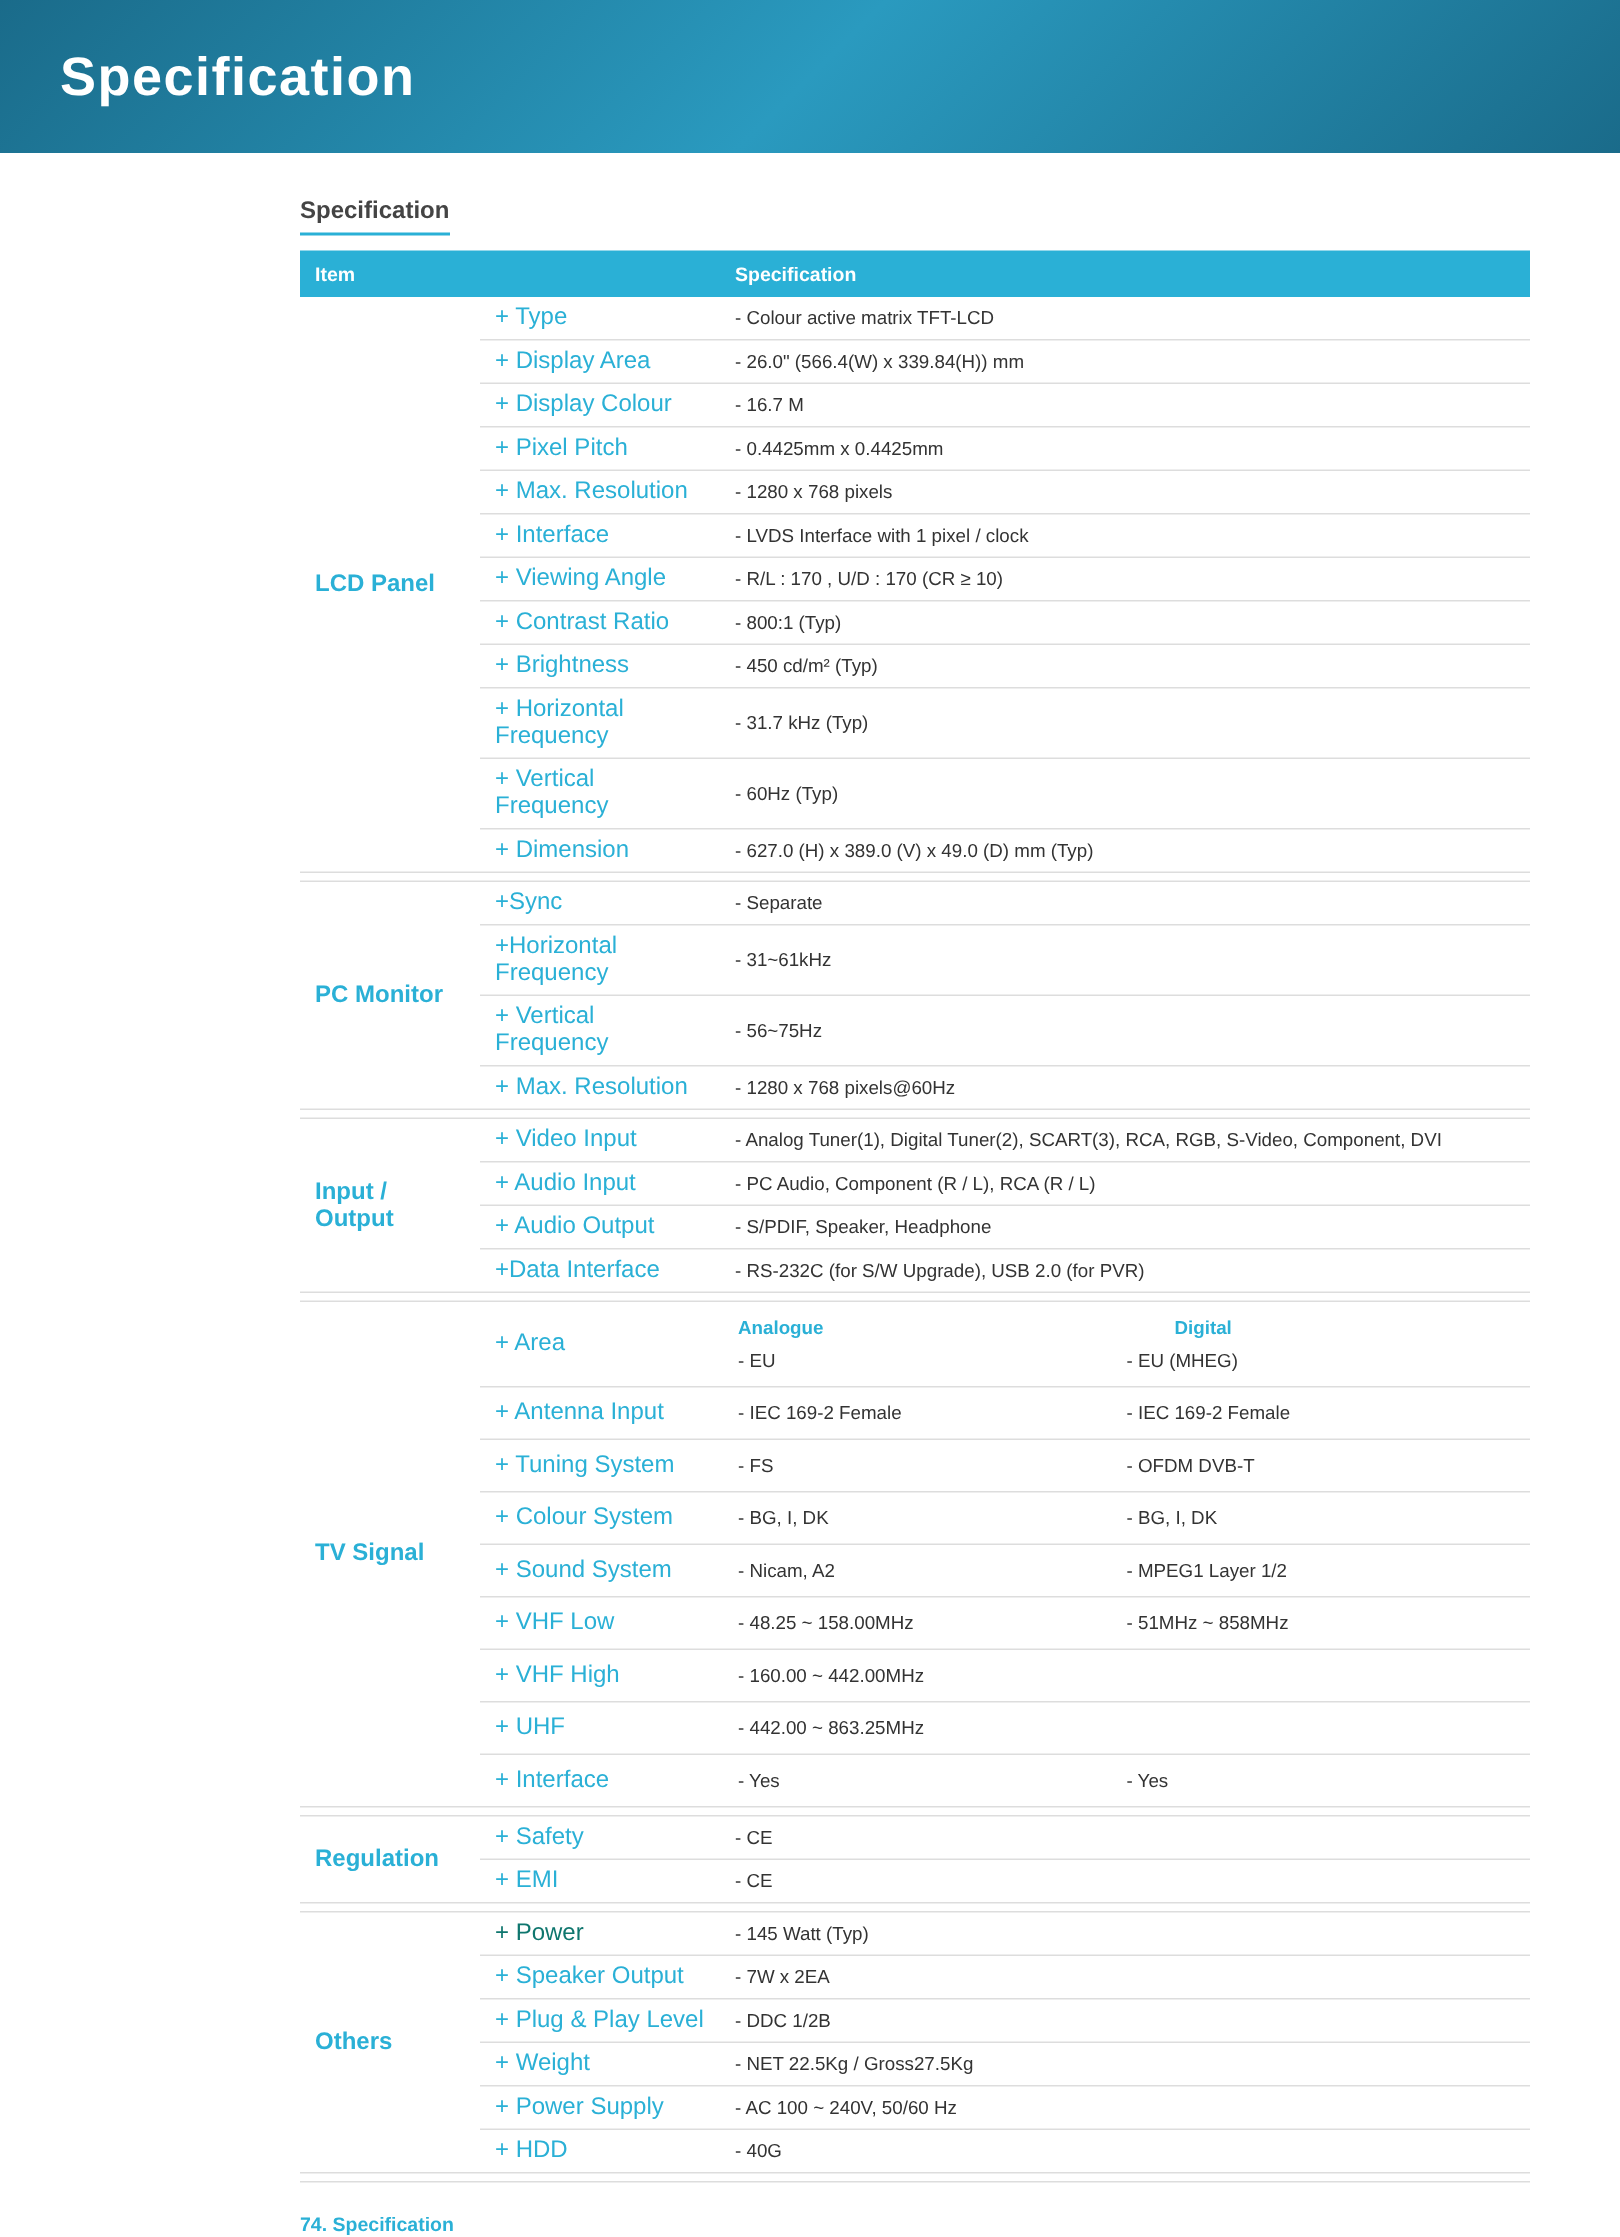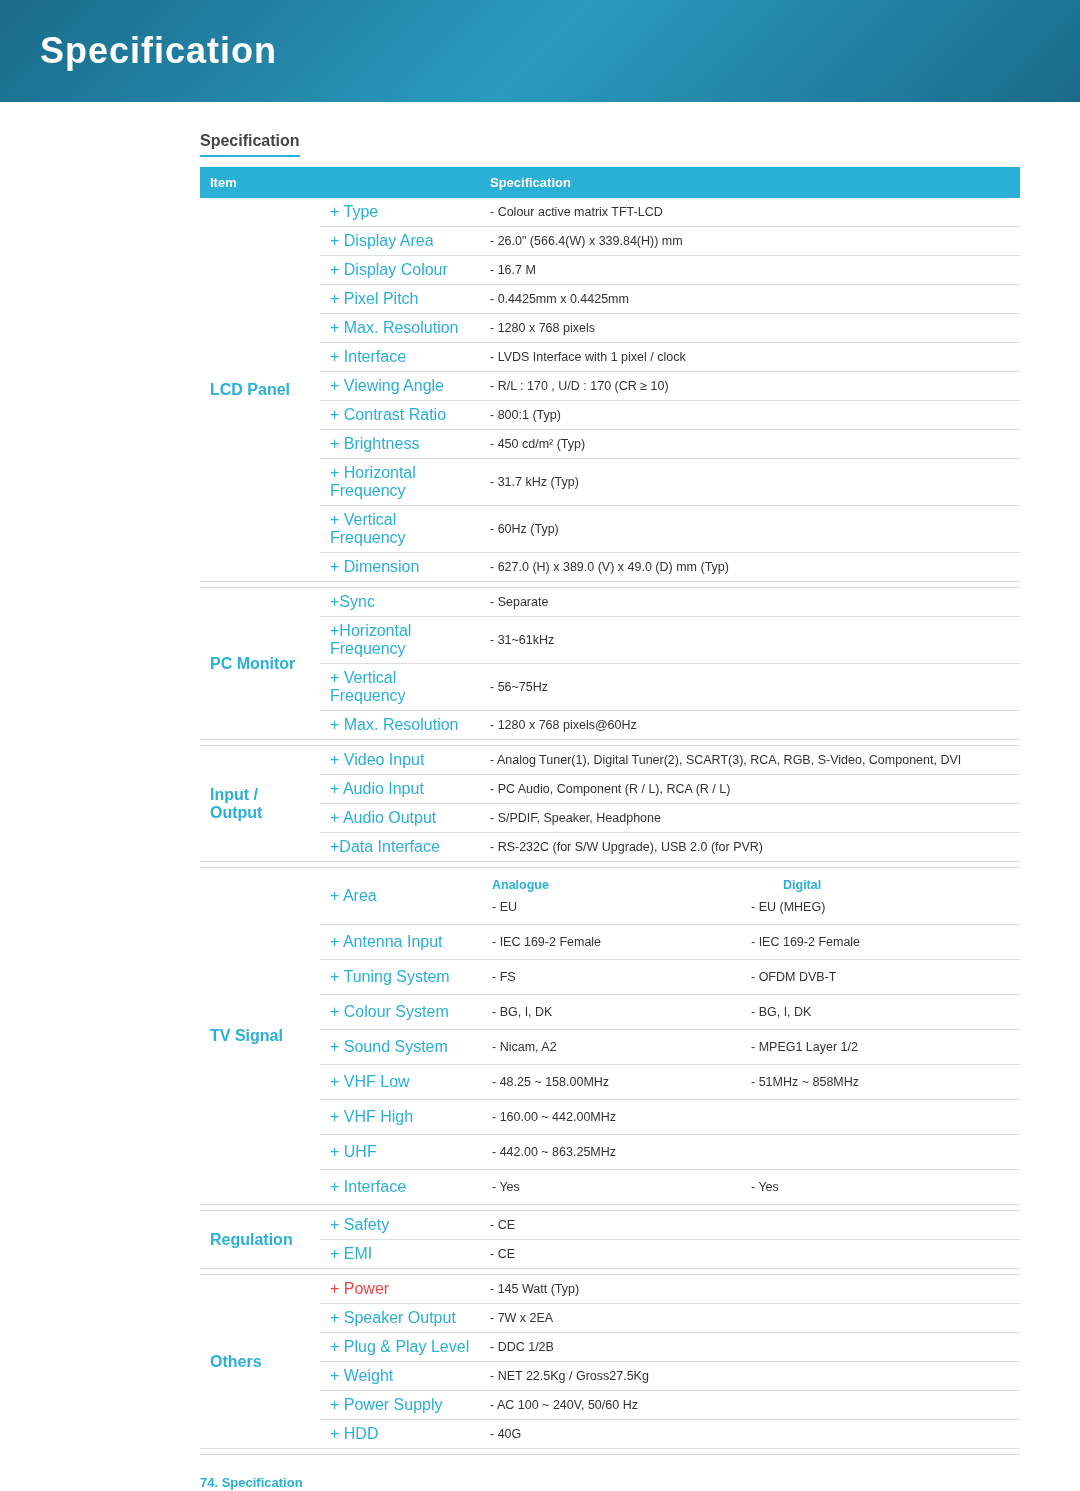--- a/index.html
+++ b/index.html
@@ -361,21 +361,21 @@
         </tr>
         <tr>
           <td class="sub-item-cell"><span style="color:#2ab0d6">+ EMI</span></td>
           <td class="spec-value-cell">- CE</td>
         </tr>
         <tr style="height: 6px;">
           <td colspan="3"></td>
         </tr>
         <tr>
           <td class="category-cell" rowspan="6">Others</td>
-          <td class="sub-item-cell"><span style="color:#ef4444">+ Power</span></td>
+          <td class="sub-item-cell"><span style="color:#0f766e">+ Power</span></td>
           <td class="spec-value-cell">- 145 Watt (Typ)</td>
         </tr>
         <tr>
           <td class="sub-item-cell"><span style="color:#2ab0d6">+ Speaker Output</span></td>
           <td class="spec-value-cell">- 7W x 2EA</td>
         </tr>
         <tr>
           <td class="sub-item-cell"><span style="color:#2ab0d6">+ Plug &amp; Play Level</span></td>
           <td class="spec-value-cell">- DDC 1/2B</td>
         </tr>

